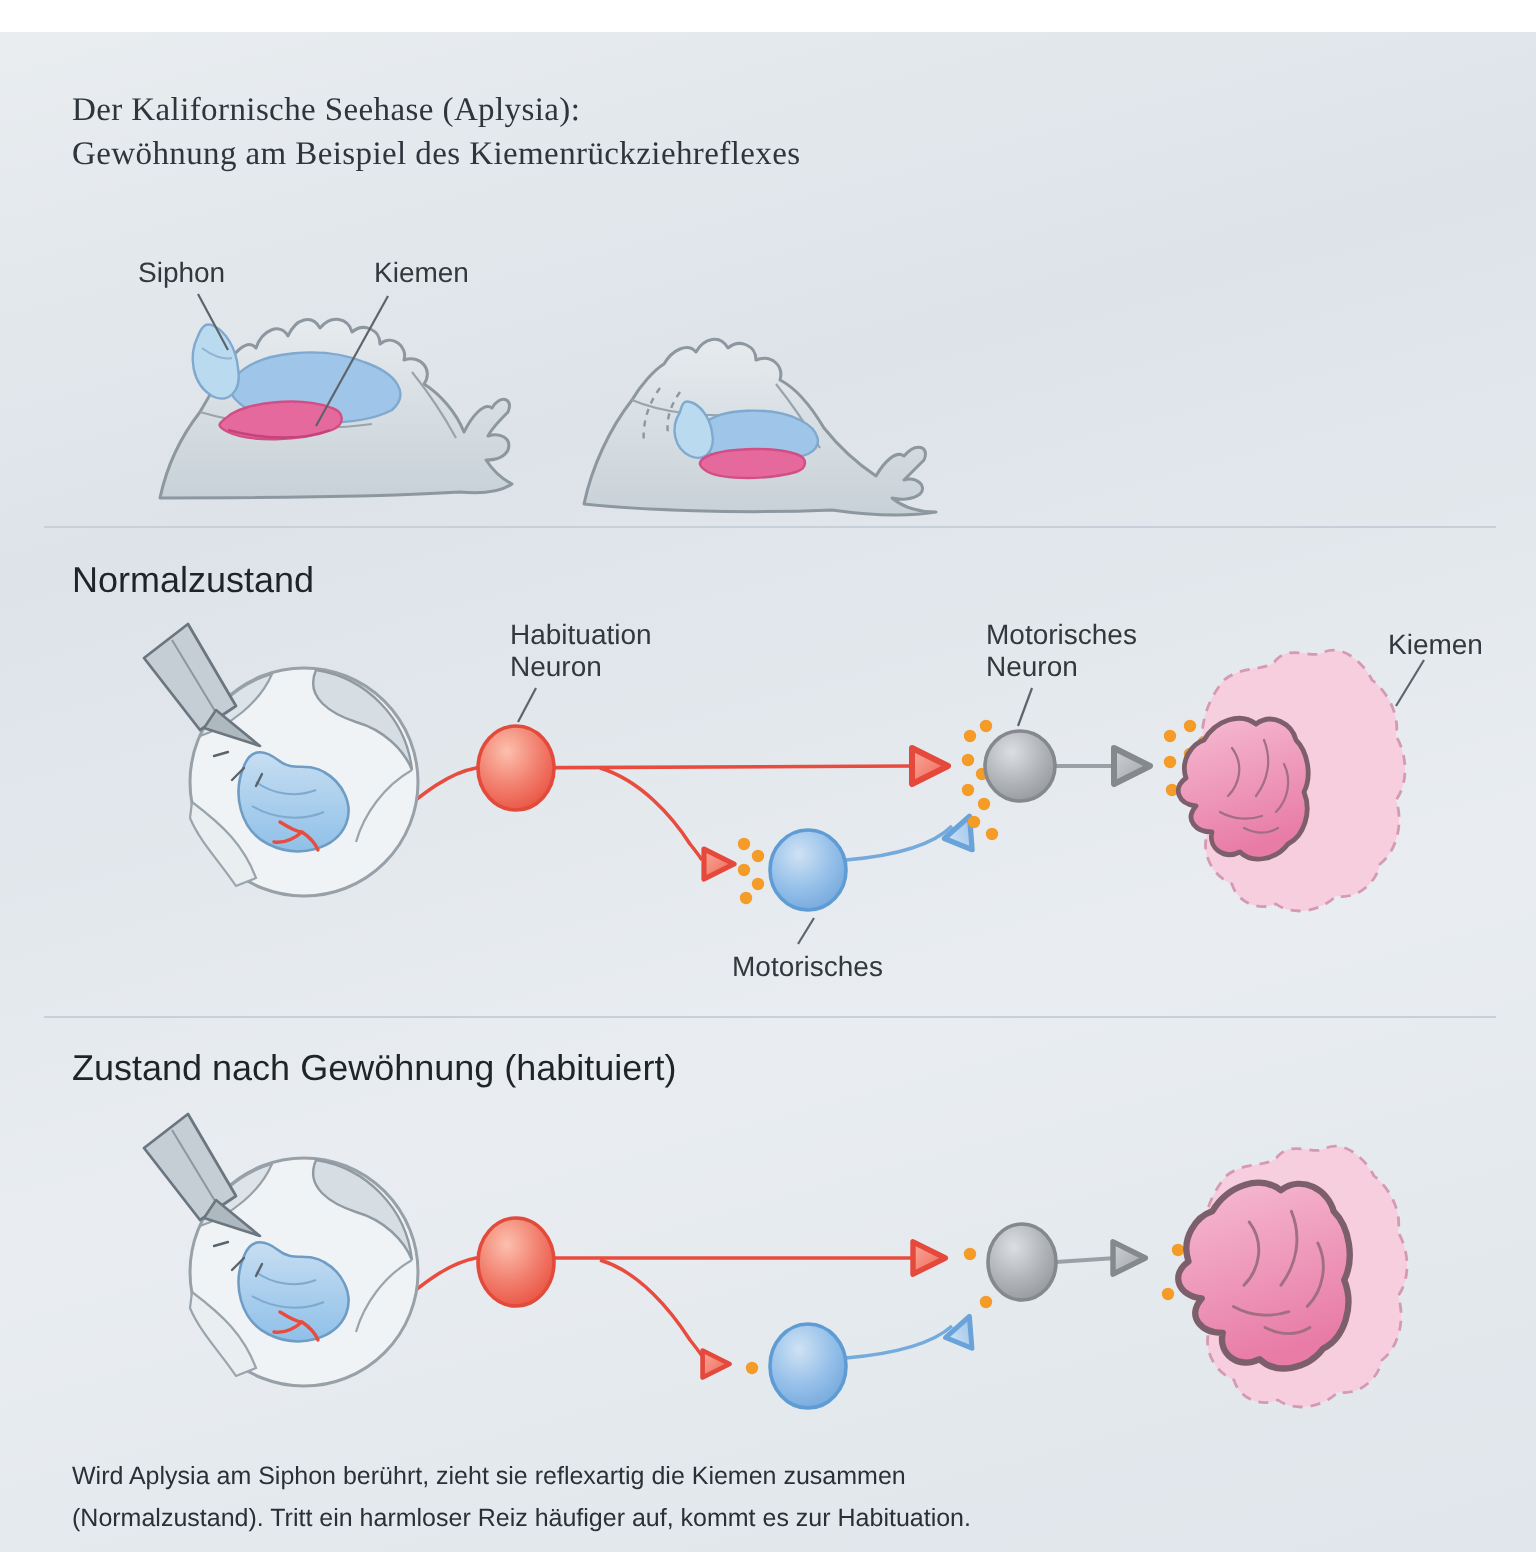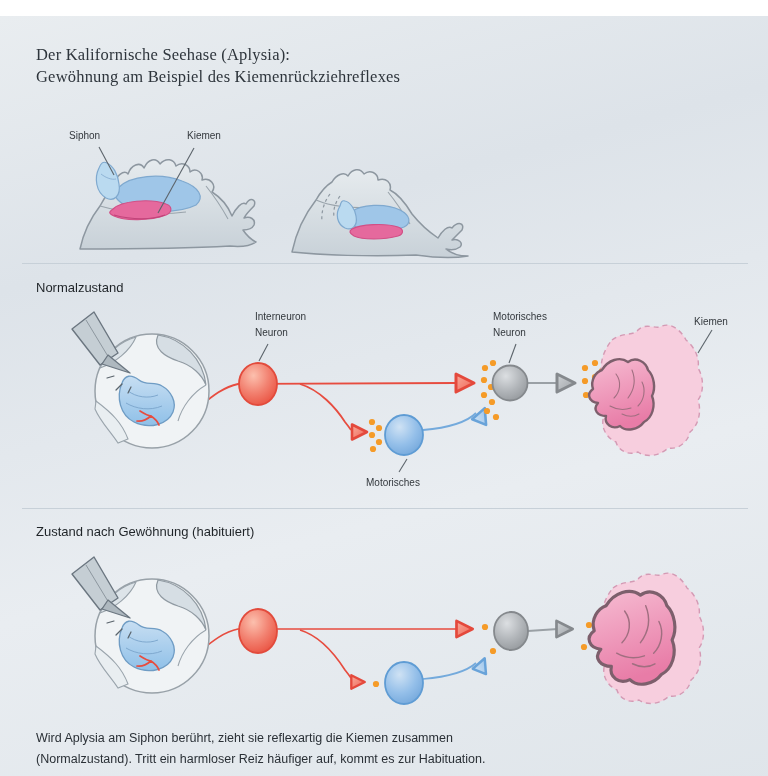--- a/index.html
+++ b/index.html
@@ -6,22 +6,22 @@
   .canvas{
     position:relative;width:768px;height:776px;overflow:hidden;
     background:linear-gradient(165deg,#e9edf0 0%,#dde3e9 28%,#e9edf1 62%,#dfe5ea 100%);
     font-family:"Liberation Sans",sans-serif;color:#272d33;margin-top:16px;
   }
   .abs{position:absolute;}
   .title{
     font-family:"Liberation Serif","DejaVu Serif",serif;
     font-size:16.5px;line-height:22px;color:#2e353c;white-space:pre-line;letter-spacing:.2px;
   }
-  .heading{font-size:13px;color:#1f2428;white-space:pre-line;}
-  .lbl{font-size:10px;line-height:16px;color:#33383d;white-space:pre-line;}
+  .heading{font-size:18px;color:#1f2428;white-space:pre-line;}
+  .lbl{font-size:14px;line-height:16px;color:#33383d;white-space:pre-line;}
   .caption{font-size:12.5px;line-height:21px;color:#2a3036;white-space:pre-line;}
   .sep{position:absolute;left:22px;width:726px;height:1px;background:#c7d0d8;}
   svg{display:block;}
 </style>
 </head>
 <body>
 
 <div class="canvas">
 
   <svg class="abs" style="left:0;top:0" width="768" height="776" viewBox="0 0 768 776">
@@ -255,21 +255,21 @@
 
   <div class="abs title" style="left:36px;top:28px">Der Kalifornische Seehase (Aplysia):
 Gewöhnung am Beispiel des Kiemenrückziehreflexes</div>
 
   <div class="abs lbl" style="left:69px;top:112px">Siphon</div>
   <div class="abs lbl" style="left:187px;top:112px">Kiemen</div>
 
   <div class="sep" style="top:247px"></div>
 
   <div class="abs heading" style="left:36px;top:264px">Normalzustand</div>
-  <div class="abs lbl" style="left:255px;top:293px">Interneuron
+  <div class="abs lbl" style="left:255px;top:293px">Habituation
 Neuron</div>
   <div class="abs lbl" style="left:493px;top:293px">Motorisches
 Neuron</div>
   <div class="abs lbl" style="left:694px;top:298px">Kiemen</div>
   <div class="abs lbl" style="left:366px;top:459px">Motorisches</div>
 
   <div class="sep" style="top:492px"></div>
 
   <div class="abs caption" style="left:36px;top:712px">Wird Aplysia am Siphon berührt, zieht sie reflexartig die Kiemen zusammen
 (Normalzustand). Tritt ein harmloser Reiz häufiger auf, kommt es zur Habituation.</div>

